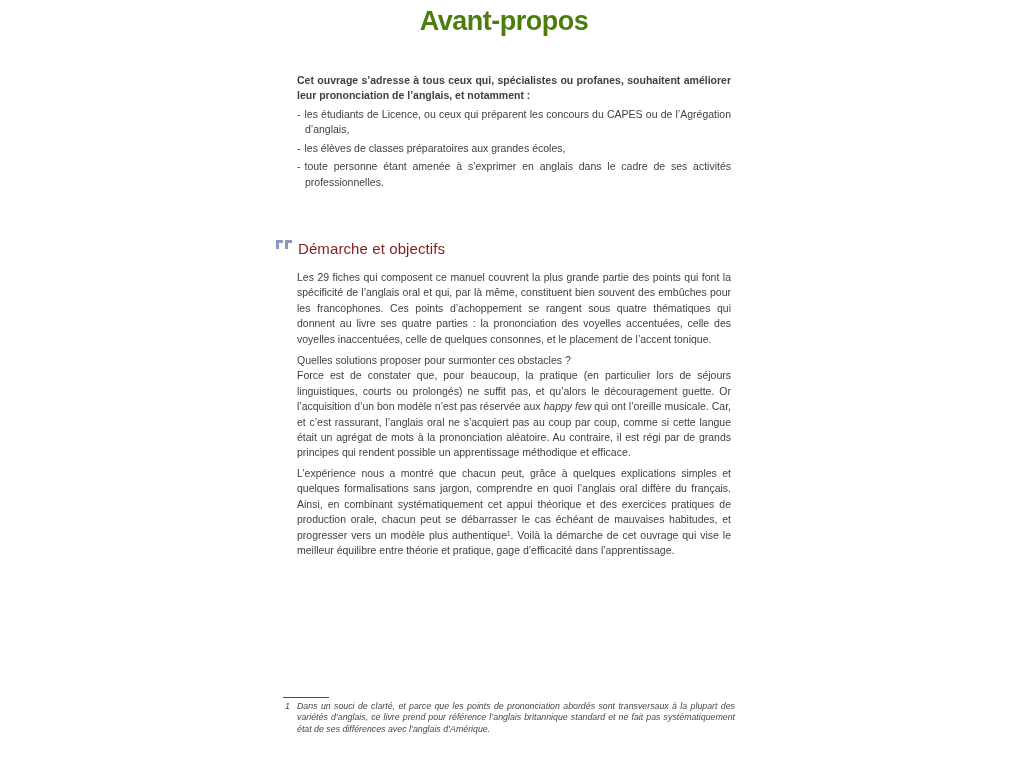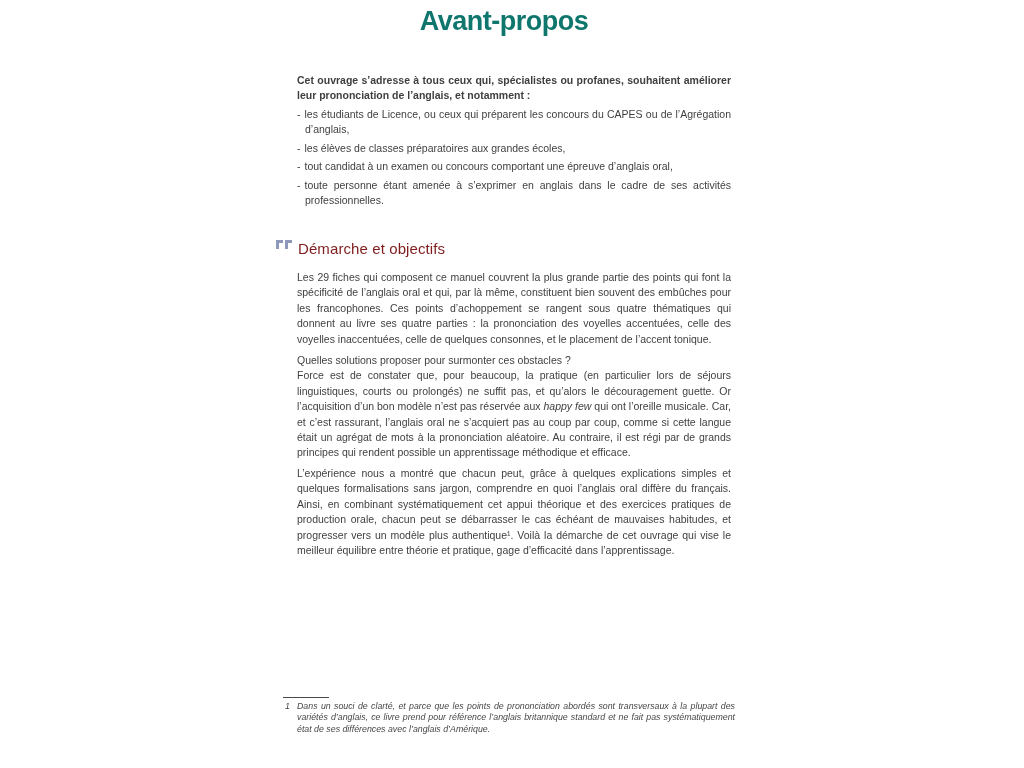--- a/index.html
+++ b/index.html
@@ -20,21 +20,21 @@
     position: absolute;
     top: 6px;
     left: 270px;
     width: 468px;
     margin: 0;
     text-align: center;
     font-size: 27px;
     line-height: 30px;
     font-weight: bold;
     letter-spacing: -0.5px;
-    color: #0f766e;
+    color: #4d7c0f;
   }
   .col {
     position: absolute;
     left: 297px;
     width: 434px;
     font-size: 10.5px;
     line-height: 15.4px;
     text-align: justify;
     margin: 0;
   }
@@ -107,21 +107,20 @@
 </head>
 <body>
 
 <h1 class="page-title">Avant-propos</h1>
 
 <p class="col" id="intro-paragraph">Cet ouvrage s’adresse à tous ceux qui, spécialistes ou profanes, souhaitent améliorer leur prononciation de l’anglais, et notamment :</p>
 
 <div class="col" id="bullet-list">
   <div class="bullet-item"><span class="bullet-marker">-</span><span>les étudiants de Licence, ou ceux qui préparent les concours du CAPES ou de l’Agrégation d’anglais,</span></div>
   <div class="bullet-item"><span class="bullet-marker">-</span><span>les élèves de classes préparatoires aux grandes écoles,</span></div>
-  <div class="bullet-item"><span class="bullet-marker">-</span><span>tout candidat à un examen ou concours comportant une épreuve d’anglais oral,</span></div>
   <div class="bullet-item"><span class="bullet-marker">-</span><span>toute personne étant amenée à s’exprimer en anglais dans le cadre de ses activités professionnelles.</span></div>
 </div>
 
 <div class="section-header">
   <span class="quote-marks-icon">
       <i></i>
       <i></i>
     </span>
   <h2 class="section-heading">Démarche et objectifs</h2>
 </div>

